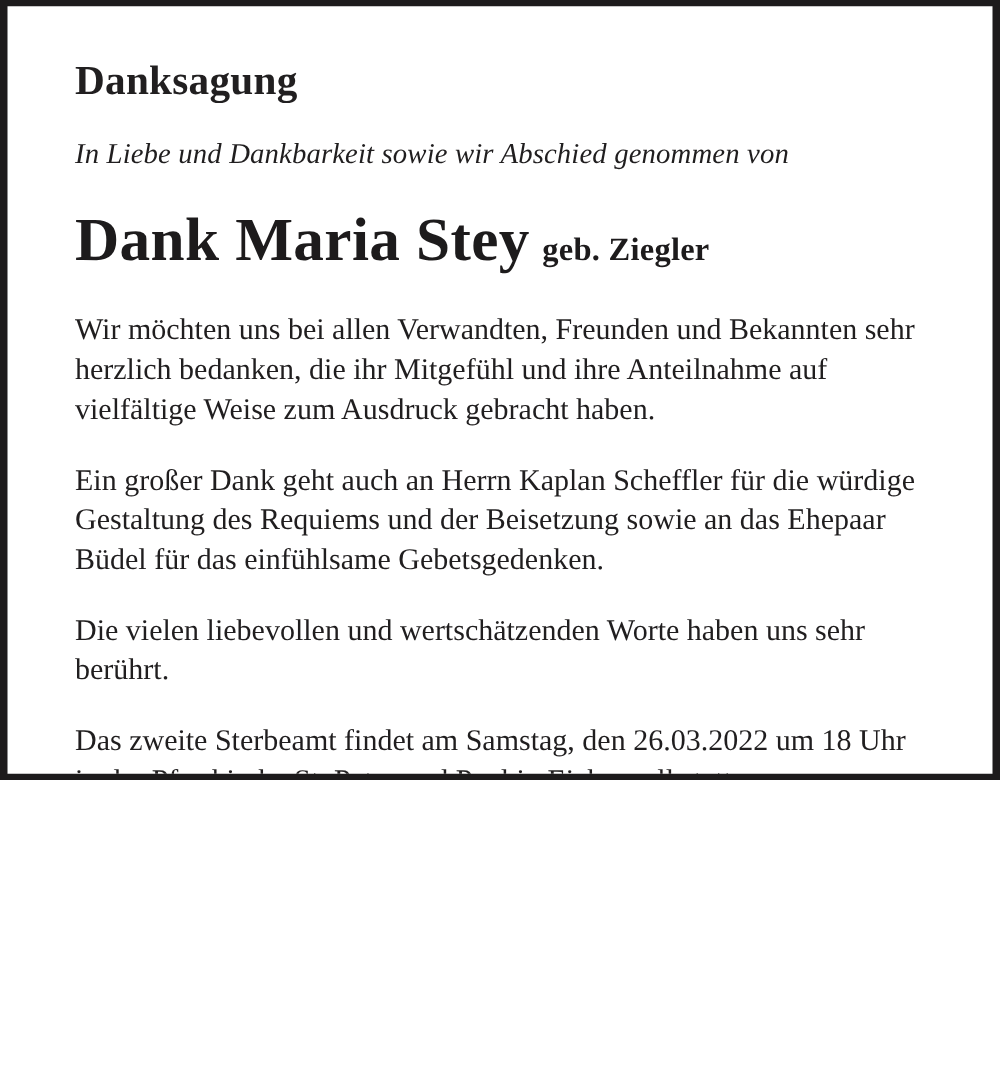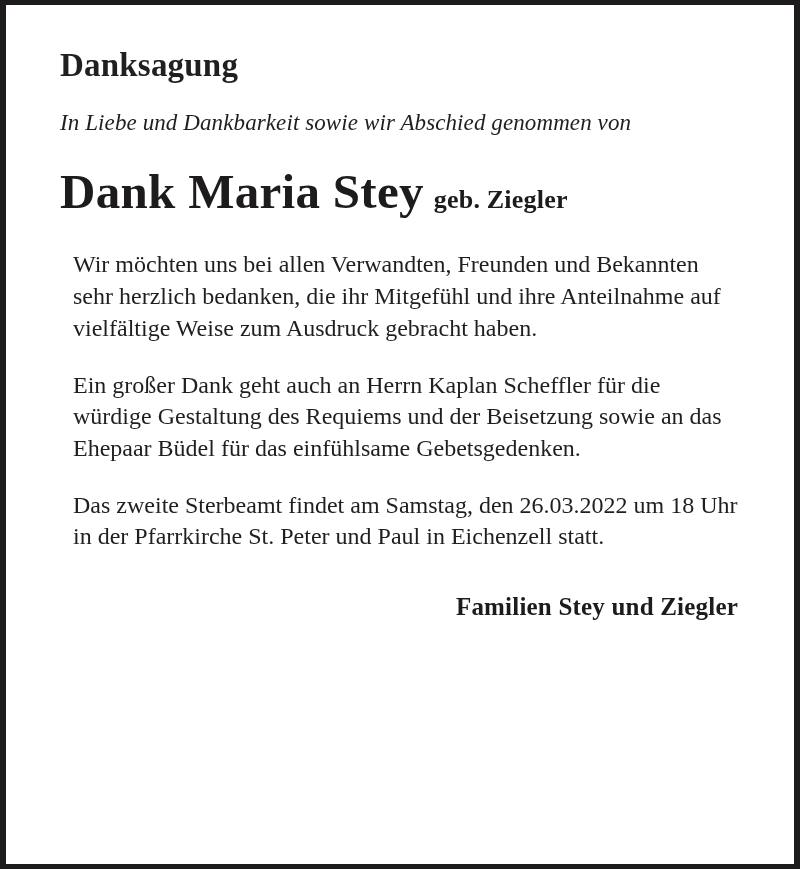--- a/index.html
+++ b/index.html
@@ -7,21 +7,21 @@
     margin: 0;
     padding: 0;
     background: #ffffff;
   }
   body {
     font-family: "Liberation Serif", "DejaVu Serif", serif;
   }
   .notice-card {
     position: relative;
     width: 800px;
-    height: 869px;
+    height: 624px;
     box-sizing: border-box;
     background: #ffffff;
     border-top: 5px solid #1d1b1c;
     border-left: 6px solid #1d1b1c;
     border-right: 6px solid #1d1b1c;
     border-bottom: 5px solid #1d1b1c;
     overflow: hidden;
   }
   .notice-inner {
     box-sizing: border-box;
@@ -64,21 +64,21 @@
     padding-left: 10px;
     vertical-align: baseline;
     text-align: right;
   }
   .body-block {
     margin-top: 32px;
   }
   .body-par {
     font-size: 24px;
     line-height: 1.32;
-    margin: 0 0 25px 13px;
+    margin: 0 0 25px 0;
     color: #201e1f;
     max-width: 690px;
   }
   .body-par:last-child {
     margin-bottom: 0;
   }
   .signature {
     margin-top: 40px;
     text-align: right;
     padding-right: 6px;
@@ -98,19 +98,20 @@
 
     <p class="lead-in">In Liebe und Dankbarkeit sowie wir Abschied genommen von</p>
 
     <div class="deceased-line">
       <span class="deceased-name">Dank Maria Stey</span><span class="deceased-maiden">geb. Ziegler</span>
     </div>
 
     <div class="body-block">
       <p class="body-par">Wir möchten uns bei allen Verwandten, Freunden und Bekannten sehr herzlich bedanken, die ihr Mitgefühl und ihre Anteilnahme auf vielfältige Weise zum Ausdruck gebracht haben.</p>
       <p class="body-par">Ein großer Dank geht auch an Herrn Kaplan Scheffler für die würdige Gestaltung des Requiems und der Beisetzung sowie an das Ehepaar Büdel für das einfühlsame Gebetsgedenken.</p>
+      <p class="body-par">Die vielen liebevollen und wertschätzenden Worte haben uns sehr berührt.</p>
       <p class="body-par">Das zweite Sterbeamt findet am Samstag, den 26.03.2022 um 18 Uhr in der Pfarrkirche St. Peter und Paul in Eichenzell statt.</p>
     </div>
 
     <div class="signature">Familien Stey und Ziegler</div>
 
   </div>
 </div>
 
 </body></html>

